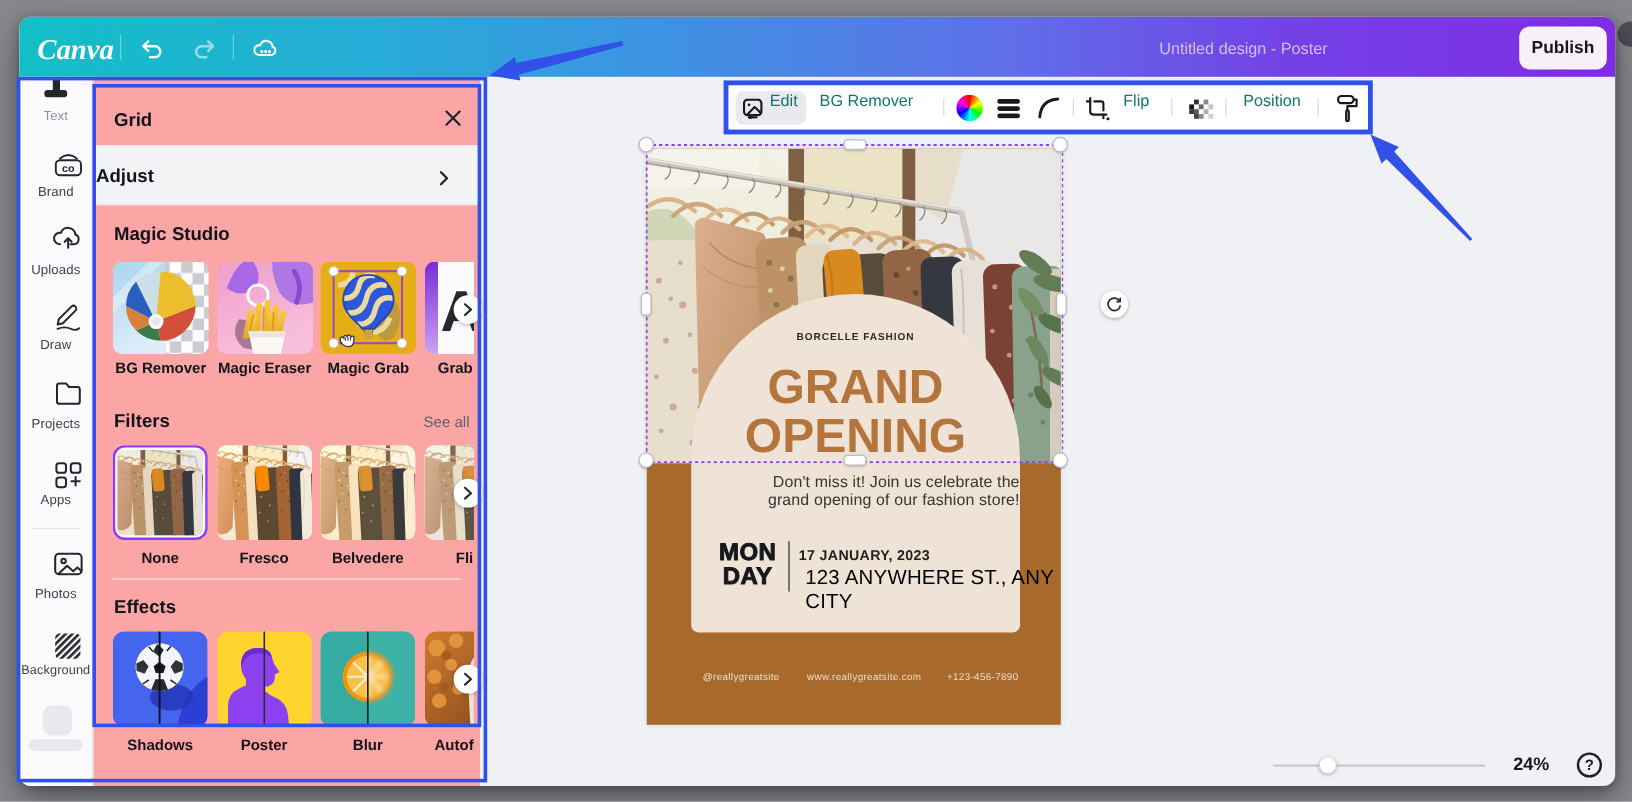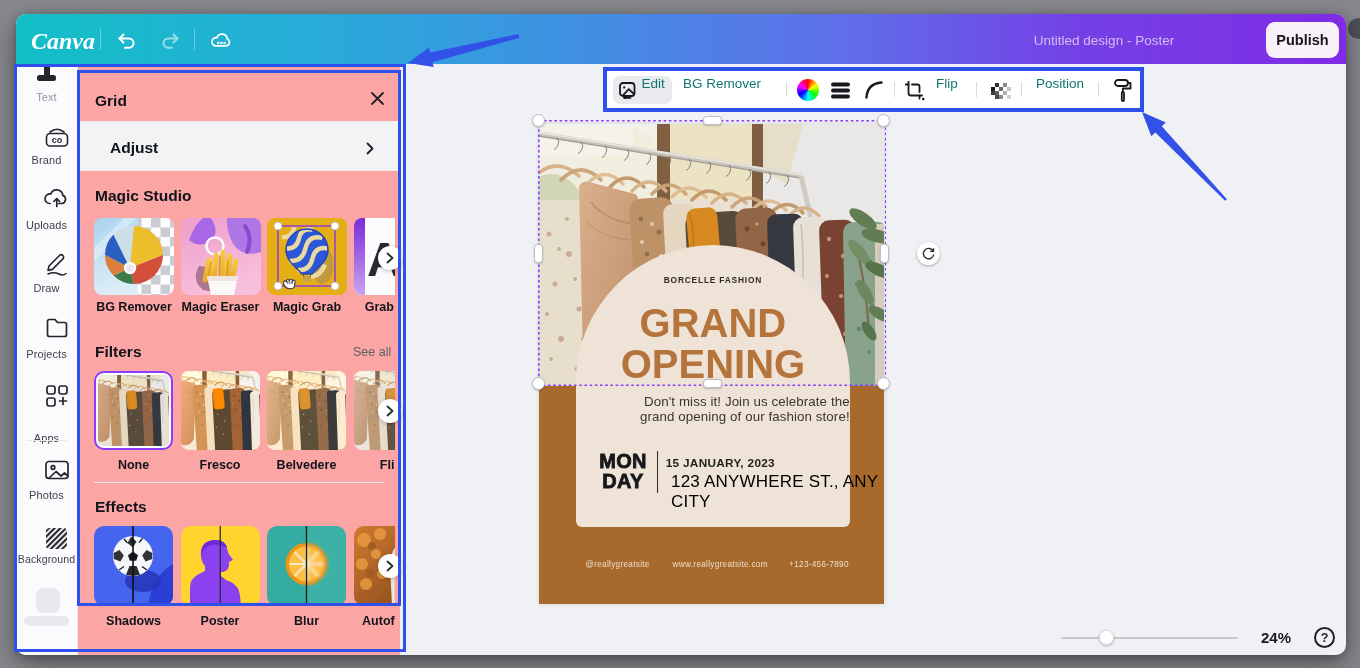--- a/index.html
+++ b/index.html
@@ -35,21 +35,21 @@
         <path d="M16.5 6.5 h-9.5 a4.6 4.6 0 0 0 0 9.2 h4"></path>
         <path d="M12.5 2.5 L16.5 6.5 L12.5 10.5"></path>
       </svg>
  <div class="a" style="left:178px;top:15px;width:1px;height:21px;background:rgba(255,255,255,.35)"></div>
  <svg class="a" style="left:195px;top:18px" width="21" height="17" viewBox="0 0 21 17" fill="none" stroke="#fff" stroke-width="1.7" stroke-linecap="round">
         <path d="M5.2 13.8 a4.1 4.1 0 1 1 .7-8.1 a5.3 5.3 0 0 1 10.3 1.2 a3.6 3.6 0 0 1 -.9 6.9 z"></path>
         <circle cx="7.2" cy="11" r=".45" fill="#fff"></circle>
         <circle cx="10.4" cy="11" r=".45" fill="#fff"></circle>
         <circle cx="13.6" cy="11" r=".45" fill="#fff"></circle>
       </svg>
- <div class="a" style="left:950px;top:19px;width:276px;text-align:center;font-size:13.5px;color:#d3bdf1">Untitled design - Poster</div>
+ <div class="a" style="left:950px;top:19px;width:276px;text-align:left;font-size:13.5px;color:#d3bdf1">Untitled design - Poster</div>
  <div class="a" style="left:1250px;top:8px;width:73px;height:36px;border-radius:9px;background:#f8f1fa;display:flex;align-items:center;justify-content:center;font-size:14.5px;font-weight:700;color:#131519">Publish</div>
 </div>
 <div class="a" id="sidebar">
  <div class="a" style="left:27.5px;top:2px;width:6px;height:10px;border-radius:1px;background:#23262b"></div>
  <div class="a" style="left:21px;top:11px;width:19px;height:6px;border-radius:2.5px;background:#23262b"></div>
  <div class="a sblbl" style="left:0;top:27px;color:#90949b">Text</div>
  <svg class="a" style="left:26px;top:62px" width="30" height="22" viewBox="0 0 30 22" fill="none" stroke="#23262b" stroke-width="1.6">
         <path d="M8 6 Q15 .5 22 6" stroke-linecap="round"></path>
         <rect x="4.5" y="7.5" width="21" height="12.5" rx="3.5"></rect>
         <text x="15" y="17.3" text-anchor="middle" font-size="9" font-weight="bold" fill="#23262b" stroke="none" font-family="Liberation Sans">co</text>
@@ -69,21 +69,21 @@
  <svg class="a" style="left:27px;top:253px" width="28" height="21" viewBox="0 0 28 21" fill="none" stroke="#23262b" stroke-width="1.7" stroke-linejoin="round">
         <path d="M4.5 5.5 v-1 a2 2 0 0 1 2 -2 h5.5 l2.5 3 h7 a2 2 0 0 1 2 2 v10 a2 2 0 0 1 -2 2 h-15 a2 2 0 0 1 -2 -2 z"></path>
       </svg>
  <div class="a sblbl" style="left:0;top:284px">Projects</div>
  <svg class="a" style="left:28px;top:319px" width="26" height="25" viewBox="0 0 26 25" fill="none" stroke="#23262b" stroke-width="1.7" stroke-linejoin="round">
         <rect x="3" y="3" width="8" height="8" rx="2.2"></rect>
         <rect x="15" y="3" width="8" height="8" rx="2.2"></rect>
         <rect x="3" y="15" width="8" height="8" rx="2.2"></rect>
         <path d="M19 14.5 v7 M15.5 18 h7" stroke-linecap="round"></path>
       </svg>
- <div class="a sblbl" style="left:0;top:368px">Apps</div>
+ <div class="a sblbl" style="left:0;top:347px">Apps</div>
  <div class="a" style="left:10px;top:376px;width:41px;height:1px;background:#e7e8ea"></div>
  <svg class="a" style="left:26px;top:395px" width="30" height="22" viewBox="0 0 30 22" fill="none" stroke="#23262b" stroke-width="1.7" stroke-linejoin="round">
         <rect x="4" y="2.5" width="22" height="17" rx="3"></rect>
         <circle cx="11" cy="8.5" r="1.8"></circle>
         <path d="M7 19 l7 -6.5 l5 4.5 l3.5 -3 l3.5 3" stroke-linecap="round"></path>
       </svg>
  <div class="a sblbl" style="left:0;top:425px">Photos</div>
  <svg class="a" style="left:28px;top:462px" width="25" height="25" viewBox="0 0 25 25">
         <defs>
           <pattern id="hatch" width="4" height="4" patternTransform="rotate(45)" patternUnits="userSpaceOnUse">
@@ -253,21 +253,21 @@
 <rect width="345" height="262" fill="#c89a66" opacity="0.045"></rect>
 </symbol>
 </defs>
 </svg>
 <div class="a" id="panel">
  <div class="a ph" style="left:17px;top:28px">Grid</div>
  <svg class="a" style="left:292px;top:27px" width="15" height="15" viewBox="0 0 15 15" stroke="#202328" stroke-width="1.8" stroke-linecap="round">
         <path d="M2 2 L13 13 M13 2 L2 13"></path>
       </svg>
  <div class="a" style="left:0;top:57px;width:322px;height:48px;background:#f2f3f5;border-top:1px solid #e8e9eb;border-bottom:1px solid #e8e9eb"></div>
- <div class="a ph" style="left:32px;top:75px">Adjust</div>
+ <div class="a ph" style="left:2px;top:75px">Adjust</div>
  <svg class="a" style="left:287px;top:78px" width="10" height="13" viewBox="0 0 10 13" fill="none" stroke="#202328" stroke-width="1.9" stroke-linecap="round" stroke-linejoin="round">
         <path d="M2.5 1.5 L7.5 6.5 L2.5 11.5"></path>
       </svg>
  <div class="a ph" style="left:17px;top:123px">Magic Studio</div>
  <div class="a" style="left:16px;top:154px;width:301px;height:77px;overflow:hidden;display:flex;gap:6.5px">
   <svg class="thumb" style="flex:none" width="80" height="77" viewBox="0 0 80 77">
           <defs>
             <pattern id="chk" width="19" height="19" patternUnits="userSpaceOnUse">
               <rect width="19" height="19" fill="#fdfdfd"></rect>
               <rect width="9.5" height="9.5" fill="#c9ccd2"></rect>
@@ -549,21 +549,21 @@
 <div class="a" id="poster" style="left:523px;top:109.5px;width:345px;height:480.5px;background:#a76a2c;box-shadow:0 0 5px rgba(14,19,24,.12)">
  <svg class="a" style="left:0;top:0" width="345" height="262" viewBox="0 0 345 262">
         <use href="#ph" width="345" height="262"></use>
       </svg>
  <div class="a" style="left:37.2px;top:121.7px;width:273.5px;height:282px;background:#eee3d6;border-radius:137px 137px 6px 6px"></div>
  <div class="a" style="left:37.2px;top:151.5px;width:273.5px;text-align:center;font-size:8.4px;font-weight:700;letter-spacing:.8px;color:#2e2b26">BORCELLE FASHION</div>
  <div class="a" style="left:37.2px;top:179px;width:273.5px;text-align:center;font-size:40px;line-height:41px;font-weight:700;letter-spacing:0;color:#b4743c">GRAND<br>OPENING</div>
  <div class="a" style="left:37.2px;top:270px;width:273.5px;text-align:right;font-size:13.3px;line-height:15.4px;color:#3a3530;letter-spacing:.1px">Don't miss it! Join us celebrate the<br>grand opening of our fashion store!</div>
  <div class="a" style="left:58px;top:327px;width:52px;text-align:center;font-size:20px;line-height:20px;font-weight:700;color:#16181c;-webkit-text-stroke:.8px #16181c;letter-spacing:.3px">MON<br>DAY</div>
  <div class="a" style="left:117.5px;top:327px;width:1.6px;height:42px;background:#2b2b2b"></div>
- <div class="a" style="left:126.7px;top:332px;font-size:11.8px;font-weight:700;letter-spacing:.3px;color:#23211e">15 JANUARY, 2023</div>
+ <div class="a" style="left:126.7px;top:332px;font-size:11.8px;font-weight:700;letter-spacing:.3px;color:#23211e">17 JANUARY, 2023</div>
  <div class="a" style="left:132px;top:348.5px;font-size:17px;letter-spacing:.2px;color:#000000">123 ANYWHERE ST., ANY CITY</div>
  <div class="a" style="left:46.6px;top:436.5px;font-size:8.2px;color:#ecddca;letter-spacing:.3px">@reallygreatsite</div>
  <div class="a" style="left:133.6px;top:436.5px;font-size:8.2px;color:#ecddca;letter-spacing:.3px">www.reallygreatsite.com</div>
  <div class="a" style="left:250.1px;top:436.5px;font-size:8.2px;color:#ecddca;letter-spacing:.3px">+123-456-7890</div>
 </div>
 <div class="a" id="sel" style="left:521.5px;top:105.5px;width:348.5px;height:266px">
       <svg class="a" style="left:0;top:0" width="348.5" height="266" viewBox="0 0 348.5 266">
         <rect x="0.8" y="0.8" width="346.9" height="264.4" fill="none" stroke="#8b3dff" stroke-width="1.6" stroke-dasharray="2.6 2.6"></rect>
       </svg>
  <div class="a pill" style="left:-5.5px;top:-5.5px;width:11px;height:11px;border-radius:50%"></div>

